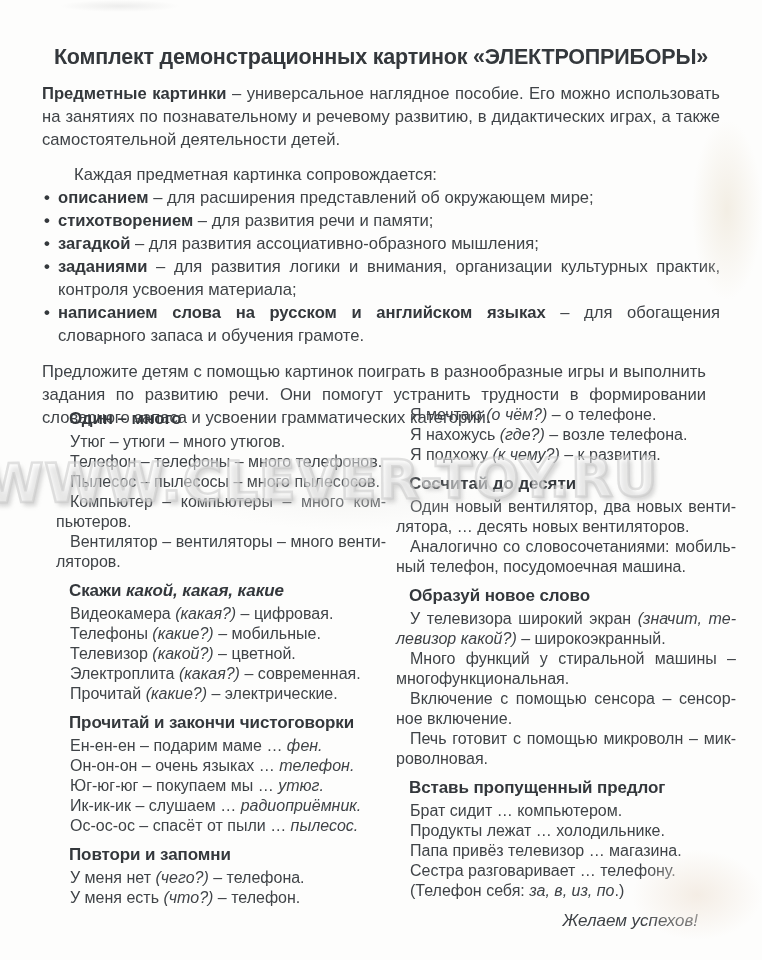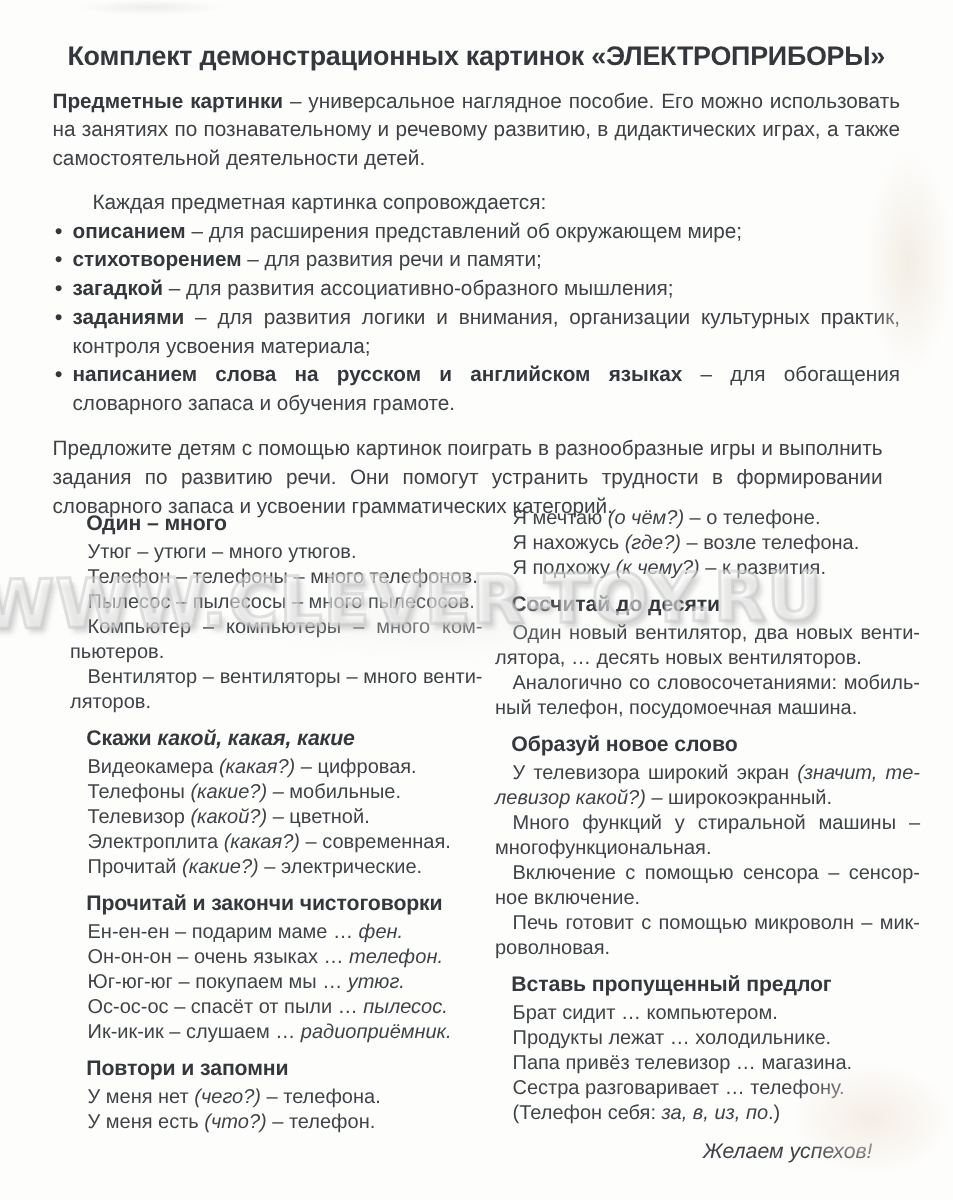--- a/index.html
+++ b/index.html
@@ -9,28 +9,28 @@
     background:#fdfdfc;
     overflow:hidden;
     font-family:"Liberation Sans","DejaVu Sans",sans-serif;
     color:#3f4347;
     -webkit-font-smoothing:antialiased;
   }
   .it { font-style:italic; }
   .bd { font-weight:700; color:#34383c; }
 
   .page-title {
-    position:absolute; top:33px; left:0; right:0;
+    position:absolute; top:45px; left:0; right:0;
     text-align:center;
     font-size:21.5px; font-weight:700; color:#34383c;
     letter-spacing:-0.2px;
   }
 
   .intro {
-    position:absolute; top:69px; left:42px; width:678px;
+    position:absolute; top:82px; left:42px; width:678px;
     font-size:16.6px; line-height:23px;
   }
   .intro p { text-align:justify; }
   .catchline { margin-top:12px;margin-left:32px; }
   .bullets { list-style:none; }
   .bullets li {
     position:relative; padding-left:16px; text-align:justify;
   }
   .bullets .marker { position:absolute; left:2px; top:0; color:#34383c; font-weight:700; }
   .para2 { margin-top:13px; padding-right:14px; }
@@ -140,22 +140,22 @@
         <p class="line"><span>Прочитай </span><span class="it">(какие?)</span><span> – электрические.</span></p>
       </div>
   </section>
   <section>
     <h3><span class="bd">Прочитай и закончи чистоговорки</span></h3>
     <div>
 
     <p class="line"><span>Ен-ен-ен – подарим маме … </span><span class="it">фен.</span></p>
         <p class="line"><span>Он-он-он – очень языках … </span><span class="it">телефон.</span></p>
         <p class="line"><span>Юг-юг-юг – покупаем мы … </span><span class="it">утюг.</span></p>
+        <p class="line"><span>Ик-ик-ик – слушаем … </span><span class="it">радиоприёмник.</span></p>
         <p class="line"><span>Ос-ос-ос – спасёт от пыли … </span><span class="it">пылесос.</span></p>
-        <p class="line"><span>Ик-ик-ик – слушаем … </span><span class="it">радиоприёмник.</span></p>
       </div>
   </section>
   <section>
     <h3><span class="bd">Повтори и запомни</span></h3>
     <div>
 
     <p class="line"><span>У меня нет </span><span class="it">(чего?)</span><span> – телефона.</span></p>
         <p class="line"><span>У меня есть </span><span class="it">(что?)</span><span> – телефон.</span></p>
       </div>
   </section>

